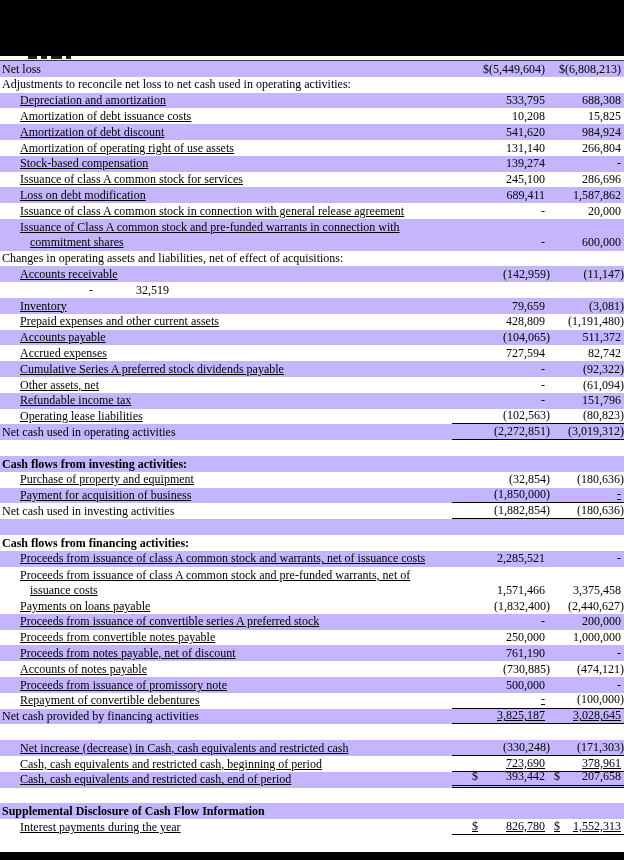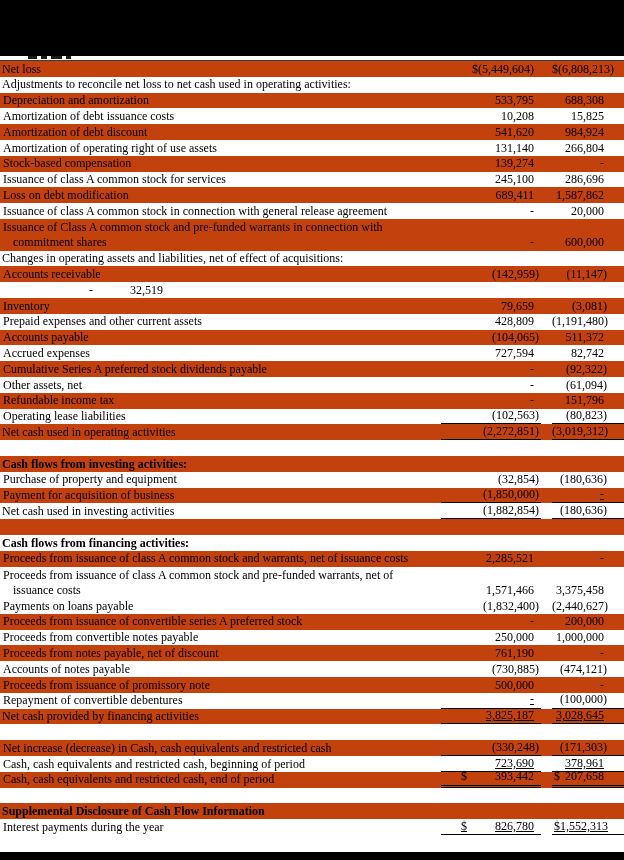--- a/index.html
+++ b/index.html
@@ -11,29 +11,29 @@
   .page{position:relative;width:624px;height:860px;background:#fff;}
   .redact-top{position:relative;width:100%;height:56px;background:#000;}
   .remnant-strip{position:relative;width:100%;height:4px;background:#fff;}
   .remnant-strip i{position:absolute;top:0;height:3px;background:#1d1d1d;display:block;}
   .m1{left:28px;width:9px}.m2{left:41px;width:6px}.m3{left:51px;width:11px}.m4{left:66px;width:5px}
   .topline{width:100%;height:1px;background:#3c3c3c;}
   .rows{width:100%;}
   .row{display:flex;align-items:flex-end;height:15.8px;line-height:15.2px;box-sizing:border-box;}
   .row.tall{height:31.6px;}
   .row.blank{height:15.8px;}
-  .blue{background:#c2410c;justify-content:space-between;}
+  .blue{background:#c4b5fd;justify-content:space-between;}
   .bold{font-weight:bold;}
   .label{flex:1 1 auto;white-space:nowrap;overflow:hidden;}
   .ind0{padding-left:2px;}
-  .ind1{padding-left:3px;}
+  .ind1{padding-left:20px;text-decoration:underline;}
   .label .cont{padding-left:10px;}
   .cell{box-sizing:border-box;text-align:right;white-space:nowrap;}
   .col1{width:100px;padding-right:7px;}
-  .col2{width:72px;padding-right:20px;margin-left:11px;}
+  .col2{width:72px;padding-right:3px;}
   .u1 .cell{border-bottom:1.5px solid #000;text-decoration:underline;}
   .u2 .cell{border-bottom:3px double #000;}
   .col1 .neg{margin-right:-5px;display:inline-block;}
   .col2 .neg{margin-right:-3px;display:inline-block;border-radius:7px;}
   .cell.flexcell{display:flex;justify-content:space-between;}
   .col1.flexcell{padding-left:20px;}
   .col2.flexcell{padding-left:2px;}
   .redact-bottom{position:absolute;left:0;bottom:0;width:100%;height:8px;background:#000;}
 </style>
 </head>

